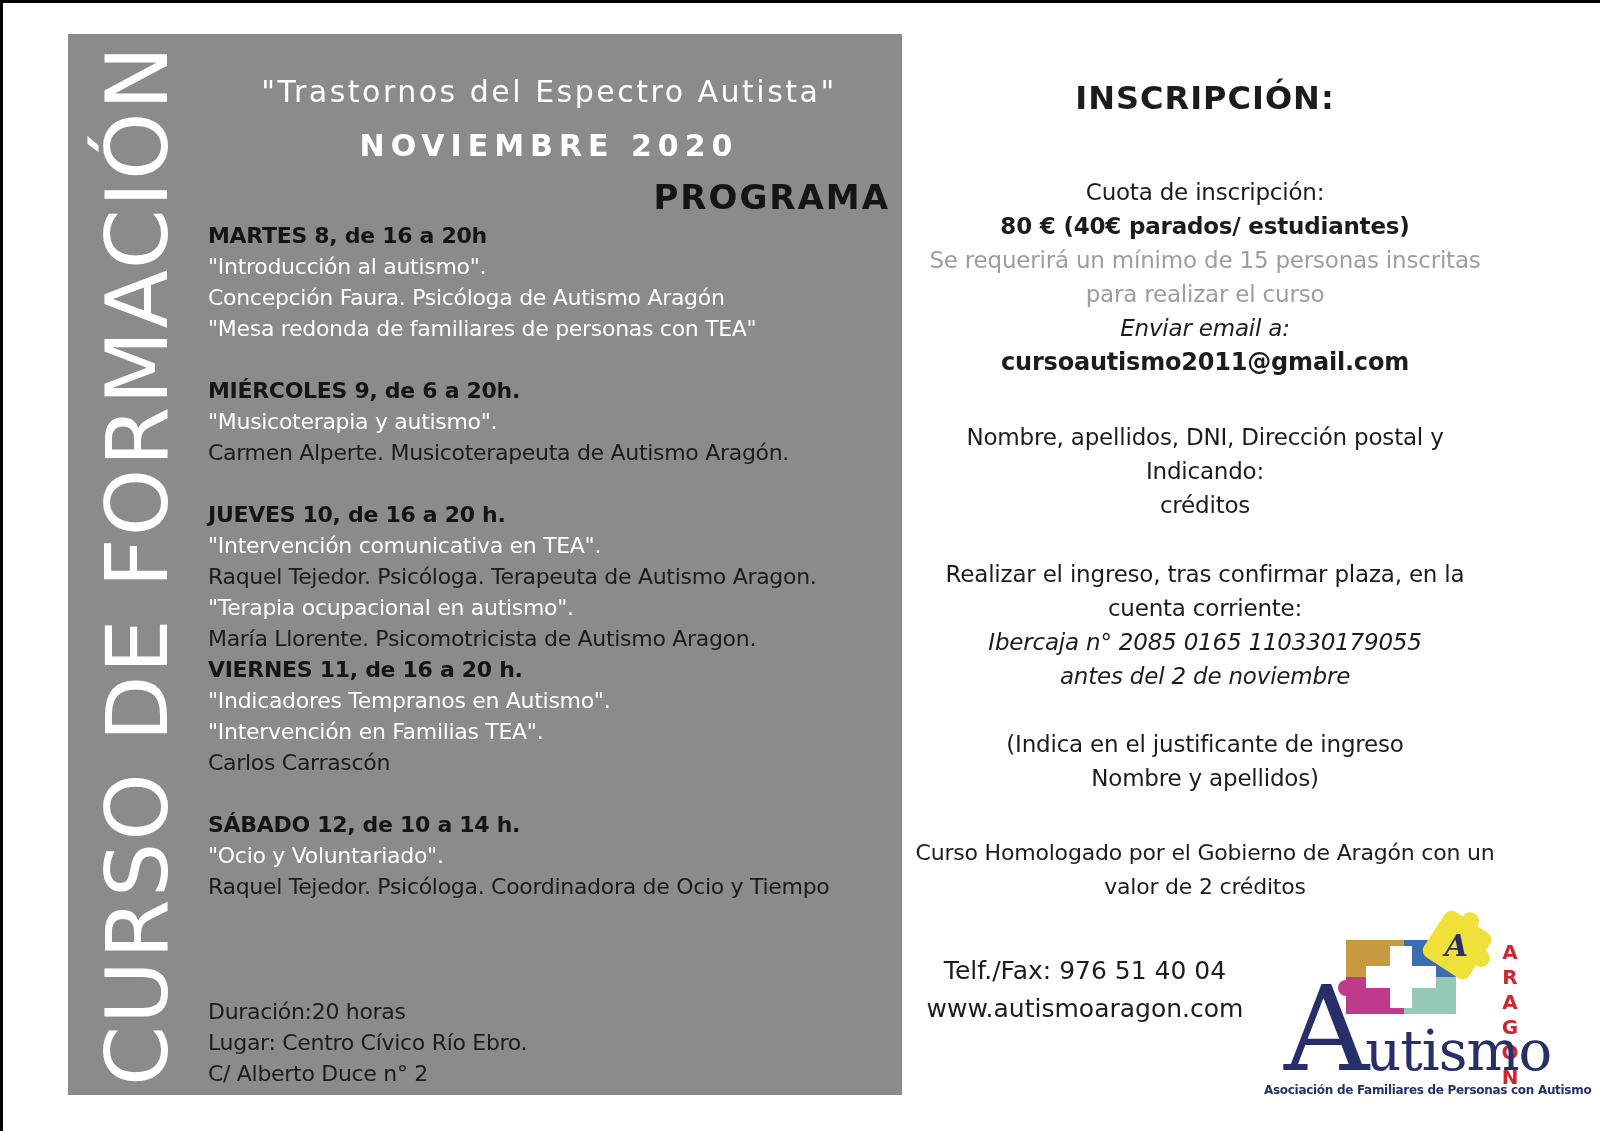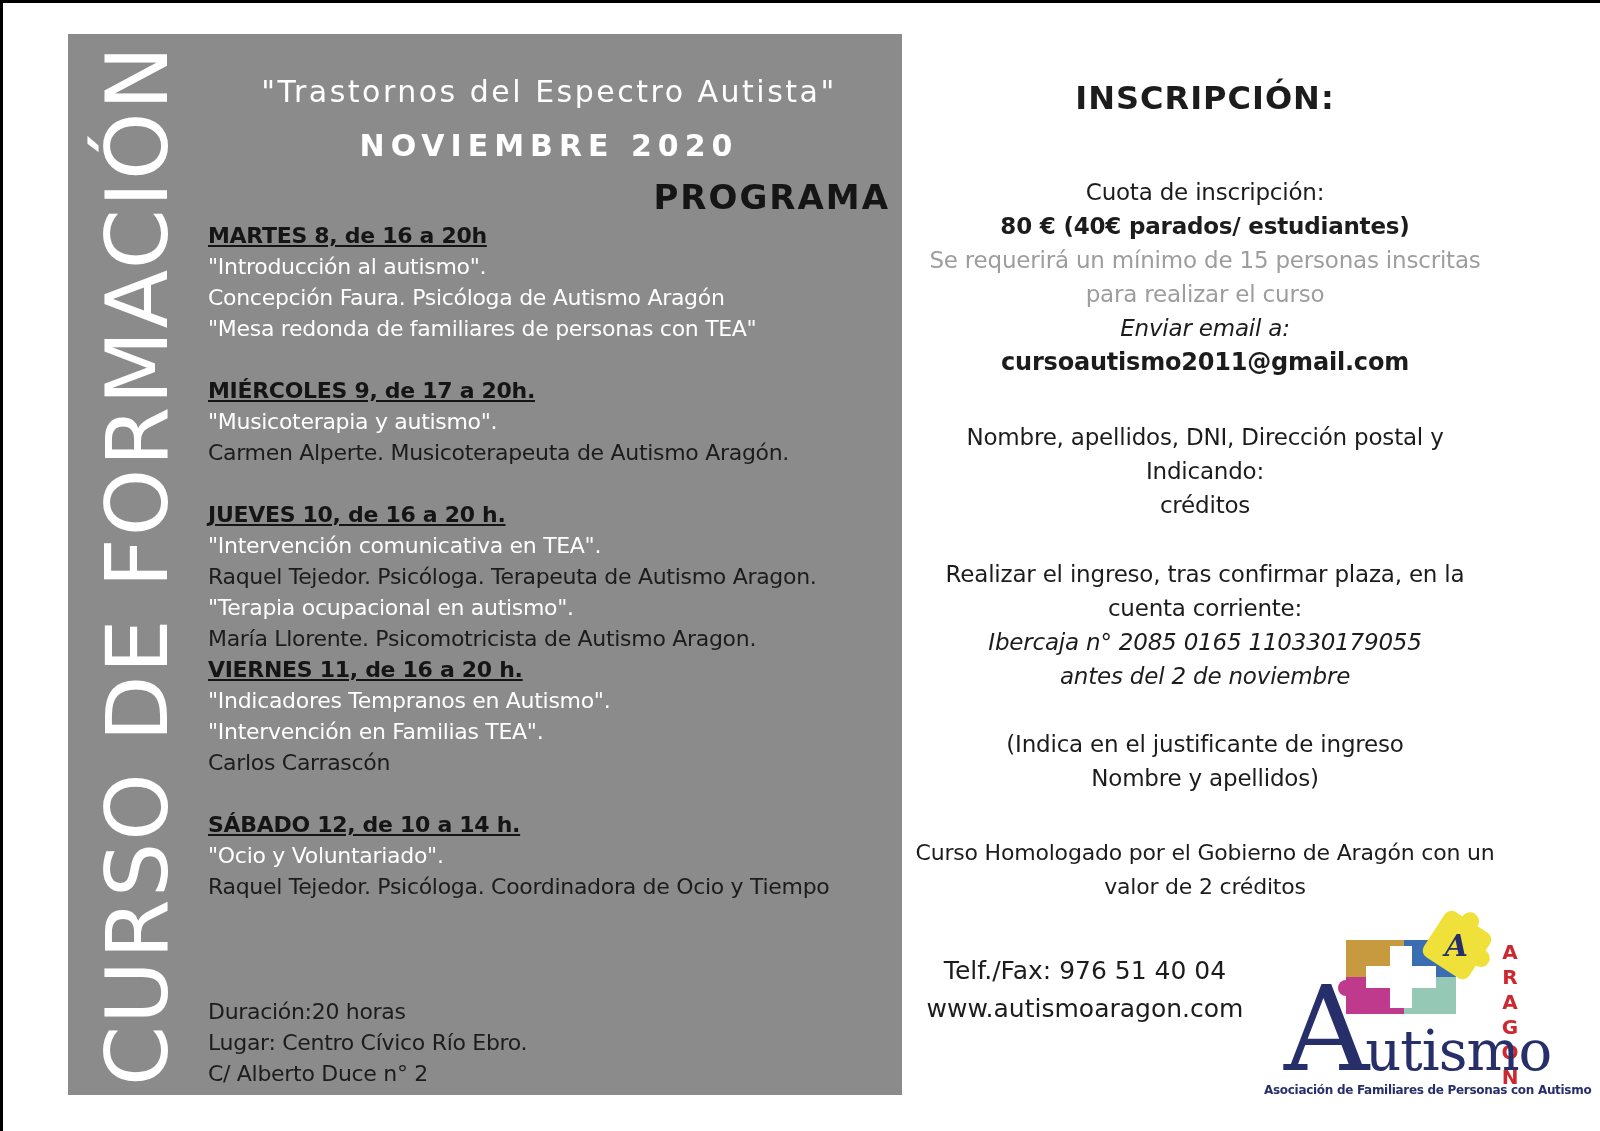--- a/index.html
+++ b/index.html
@@ -34,21 +34,21 @@
   .doc-date {
     text-align:center; color:#ffffff; font-size:30px; letter-spacing:6px;
     line-height:40px; font-weight:bold; margin-top:14px;
   }
   .doc-program {
     text-align:right; color:#151515; font-size:34px; letter-spacing:2px;
     line-height:46px; font-weight:bold; margin-top:8px;
   }
   .sched { margin-top:0; }
   .ln { font-size:22px; line-height:31px; letter-spacing:-0.3px; white-space:nowrap; }
-  .day { color:#151515; font-weight:bold;text-decoration:underline; }
+  .day { color:#151515; font-weight:bold; }
   .wh  { color:#ffffff; }
   .bk  { color:#1c1c1c; }
   .blk-gap { margin-top:31px; }
   .venue { margin-top:94px; }
 
   
   .right-col {
     position:absolute; left:905px; top:0; width:600px; text-align:center;
     color:#1c1c1c;
   }
@@ -144,21 +144,21 @@
       <div class="sched">
 
         <div>
           <div class="ln day">MARTES 8, de 16 a 20h</div>
           <div class="ln wh">"Introducción al autismo".</div>
           <div class="ln wh">Concepción Faura. Psicóloga de Autismo Aragón</div>
           <div class="ln wh">"Mesa redonda de familiares de personas con TEA"</div>
         </div>
 
         <div class="blk-gap">
-          <div class="ln day">MIÉRCOLES 9, de 17 a 20h.</div>
+          <div class="ln day">MIÉRCOLES 9, de 6 a 20h.</div>
           <div class="ln wh">"Musicoterapia y autismo".</div>
           <div class="ln bk">Carmen Alperte. Musicoterapeuta de Autismo Aragón.</div>
         </div>
 
         <div class="blk-gap">
           <div class="ln day">JUEVES 10, de 16 a 20 h.</div>
           <div class="ln wh">"Intervención comunicativa en TEA".</div>
           <div class="ln bk">Raquel Tejedor. Psicóloga. Terapeuta de Autismo Aragon.</div>
           <div class="ln wh">"Terapia ocupacional en autismo".</div>
           <div class="ln bk">María Llorente. Psicomotricista de Autismo Aragon.</div>

